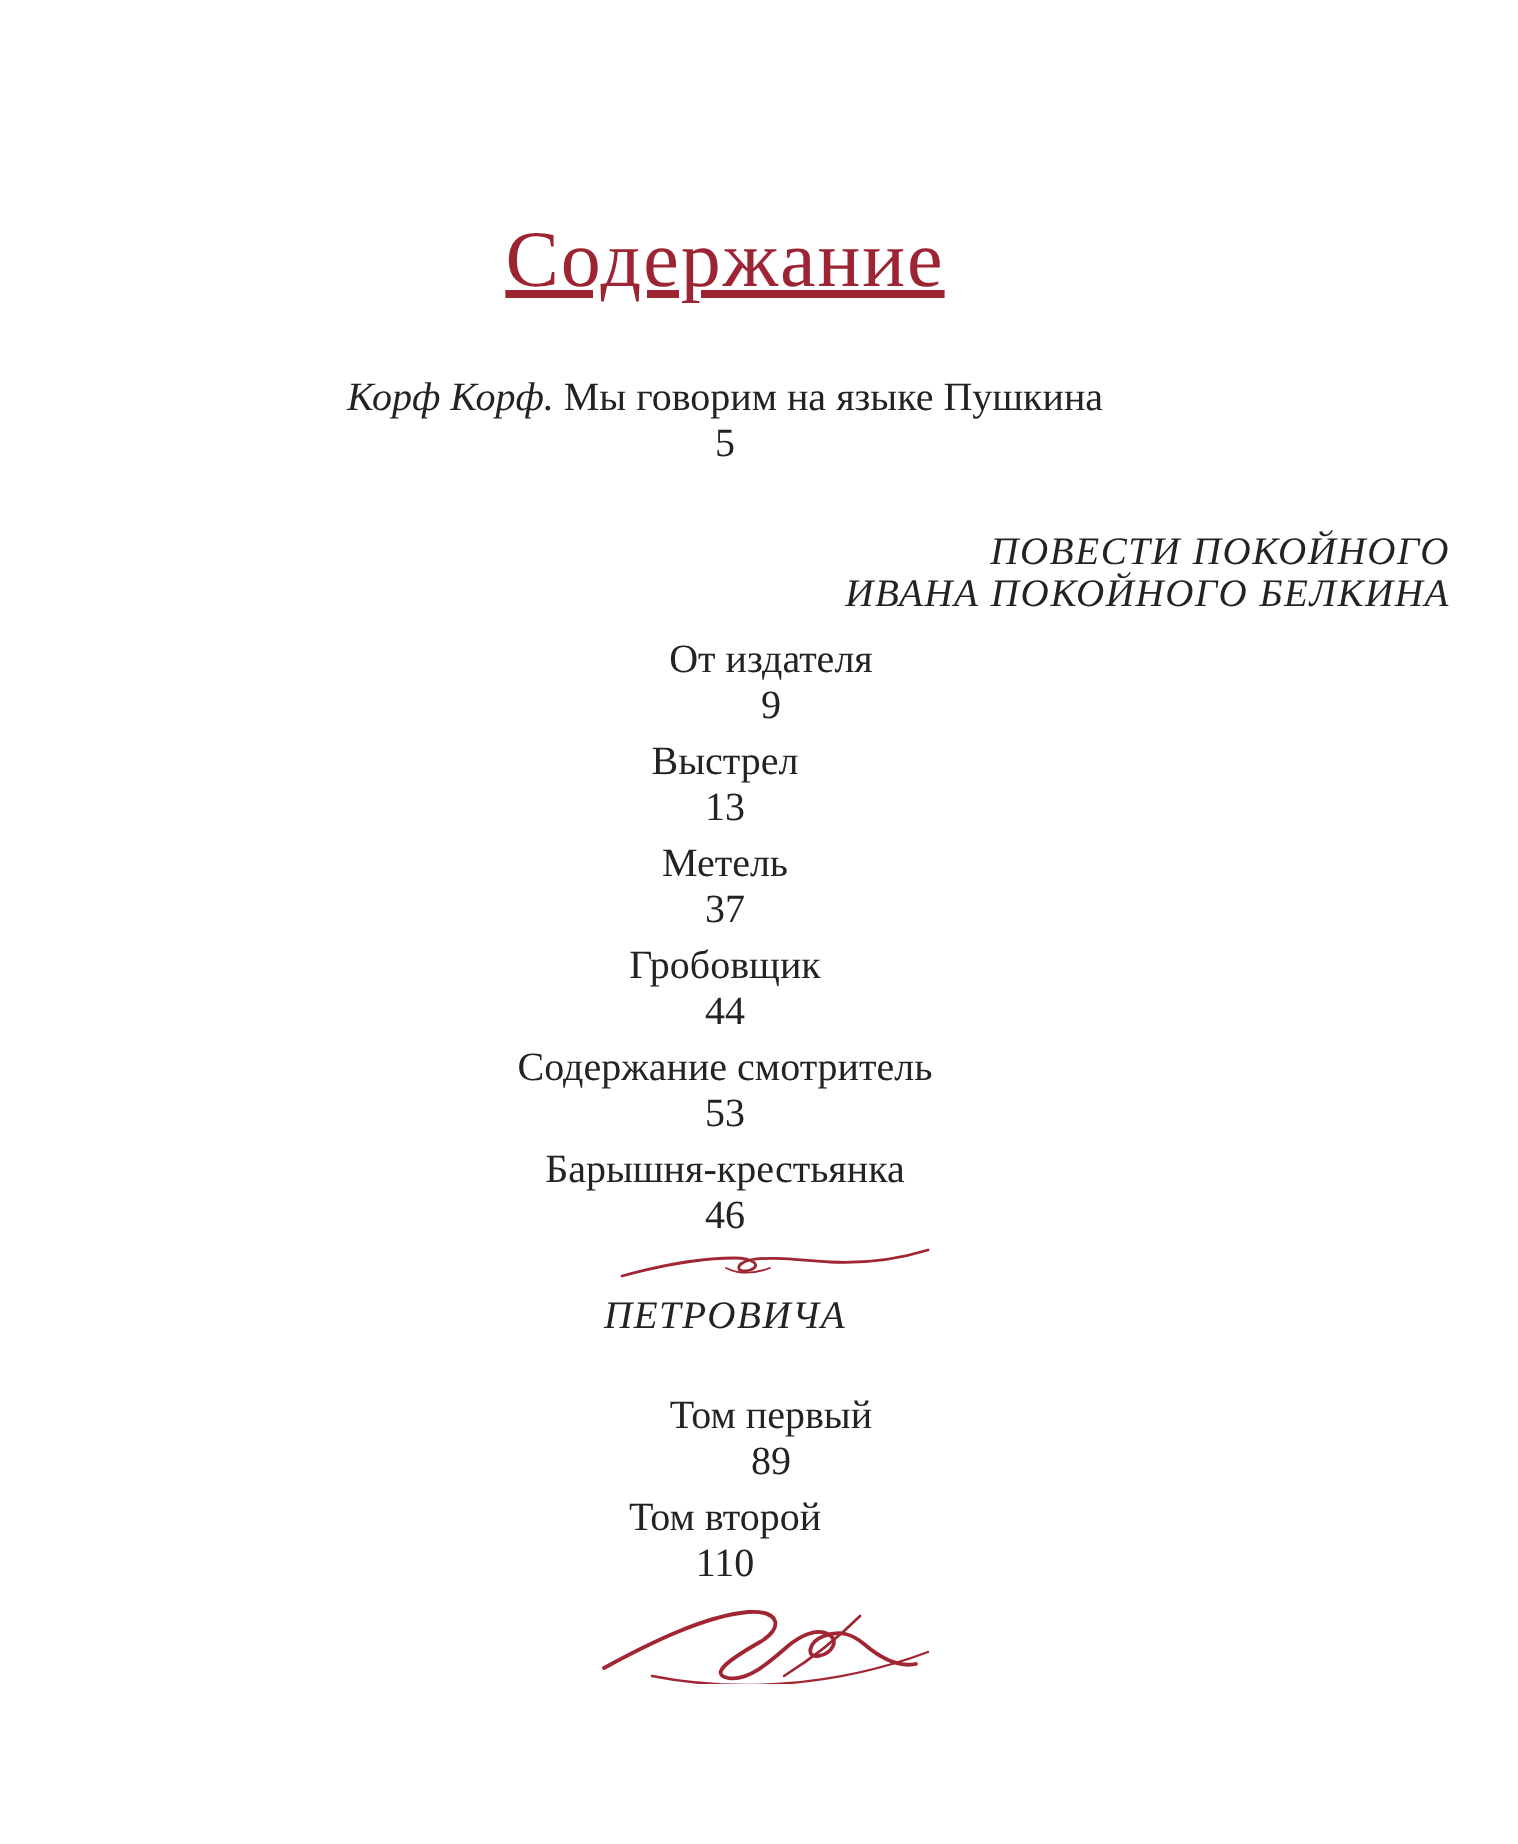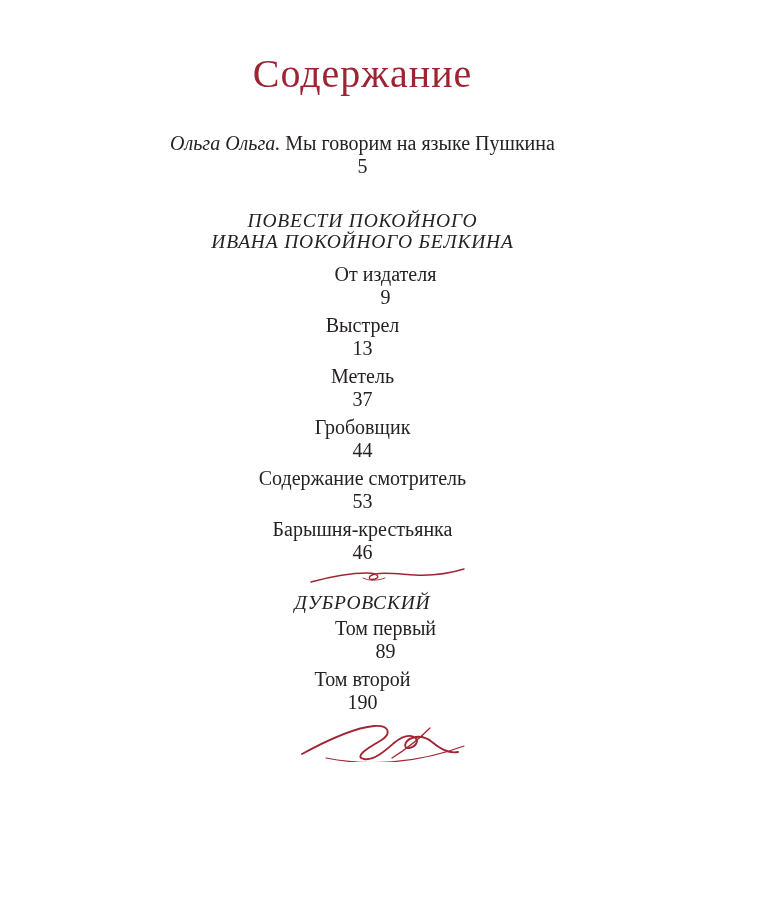--- a/index.html
+++ b/index.html
@@ -19,46 +19,47 @@
     background: var(--page_bg);
     color: var(--text);
     font-family: "Liberation Serif", serif;
     overflow: hidden;
   }
   .page {
     width: 725px; 
     text-align: center;
   }
   .doc-title {
-    margin-top: 50px;
+    margin-top: 106px;
     font-size: 40px;
     line-height: 48px;
     letter-spacing: 1px;
     font-weight: 400;
     color: var(--accent);
+    text-decoration: underline;
   }
   .entry {
     font-size: 20px;
     line-height: 23px;
   }
   .intro {
     margin-top: 34px;
   }
   .author { font-style: italic; }
   .heading {
     font-style: italic;
     font-size: 19.5px;
     line-height: 21px;
     letter-spacing: 0.8px;
   }
-  .heading-belkin { margin-top: 32px; }
+  .heading-belkin { margin-top: 32px; text-align: right; }
   .heading-dubrovsky { margin-top: 4px; }
   .items .entry:first-child { margin-top: 11px; padding-left: 46px; }
   .items .entry + .entry { margin-top: 5px; }
-  .section-dubrovsky .items .entry:first-child { margin-top: 4px; }
+  .section-dubrovsky .items .entry:first-child { margin-top: 28px; }
   .flourish {
     display: flex;
     justify-content: center;
   }
   .flourish-small { margin-top: 2px; }
   .flourish-small svg { transform: translateX(24px); }
   .flourish-large { margin-top: 6px; }
   .flourish-large svg { transform: translateX(19px); }
   .flourish svg { display: block; }
   .flourish path {
@@ -69,21 +70,21 @@
   }
 </style>
 </head>
 <body>
 
 <div class="page">
 
   <div class="doc-title">Содержание</div>
 
   <div class="entry intro">
-    <div><span class="author">Ольга Ольга.</span><span> Мы говорим на языке Пушкина</span></div>
+    <div><span class="author">Корф Корф.</span><span> Мы говорим на языке Пушкина</span></div>
     <div class="entry-page">5</div>
   </div>
 
   <div class="section section-belkin">
     <div class="heading heading-belkin">
       <div>ПОВЕСТИ ПОКОЙНОГО</div>
       <div>ИВАНА ПОКОЙНОГО БЕЛКИНА</div>
     </div>
     <div class="items">
       <div class="entry">
@@ -115,30 +116,30 @@
 
   <div class="flourish flourish-small">
     <svg width="160" height="22" viewBox="0 0 160 22" xmlns="http://www.w3.org/2000/svg">
       <path d="M4 16 C 26 10, 46 7, 60 7 C 70 7, 74 11, 68 13 C 61 15, 60 10, 68 8 C 78 6, 92 8, 108 9 C 128 10, 144 7, 157 3" stroke-width="1.4"></path>
       <path d="M56 12 C 62 15, 70 15, 78 12" stroke-width="0.9"></path>
     </svg>
   </div>
 
   <div class="section section-dubrovsky">
     <div class="heading heading-dubrovsky">
-      <div>ДУБРОВСКИЙ</div>
+      <div>ПЕТРОВИЧА</div>
     </div>
     <div class="items">
       <div class="entry">
         <div class="entry-title">Том первый</div>
         <div class="entry-page">89</div>
       </div>
       <div class="entry">
         <div class="entry-title">Том второй</div>
-        <div class="entry-page">190</div>
+        <div class="entry-page">110</div>
       </div>
     </div>
   </div>
 
   <div class="flourish flourish-large">
     <svg width="172" height="42" viewBox="0 0 172 42" xmlns="http://www.w3.org/2000/svg">
       <path d="M6 34 C 28 22, 56 8, 78 6 C 94 5, 96 14, 84 21 C 70 29, 58 37, 68 39 C 78 41, 90 30, 98 23 C 104 18, 112 14, 118 17 C 124 20, 120 27, 113 28 C 107 29, 108 21, 116 18 C 124 15, 130 17, 136 22 C 143 28, 152 34, 162 32" stroke-width="1.9"></path>
       <path d="M96 38 C 112 28, 124 18, 134 8" stroke-width="1.3"></path>
       <path d="M30 38 C 70 46, 120 44, 168 26" stroke-width="1.2"></path>
     </svg>

